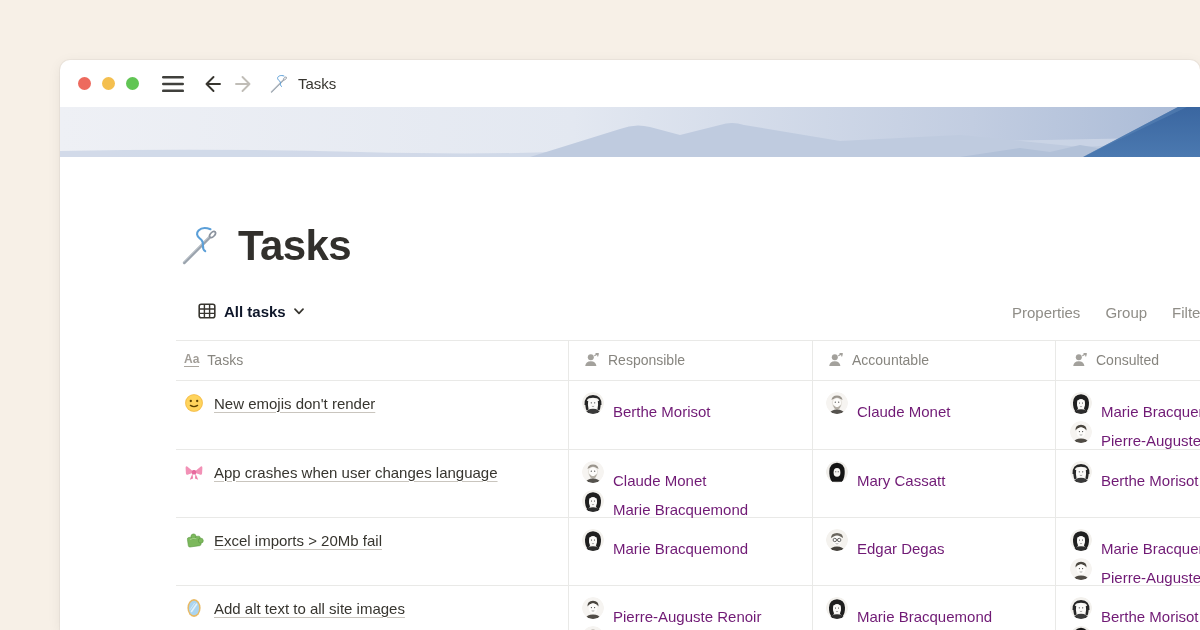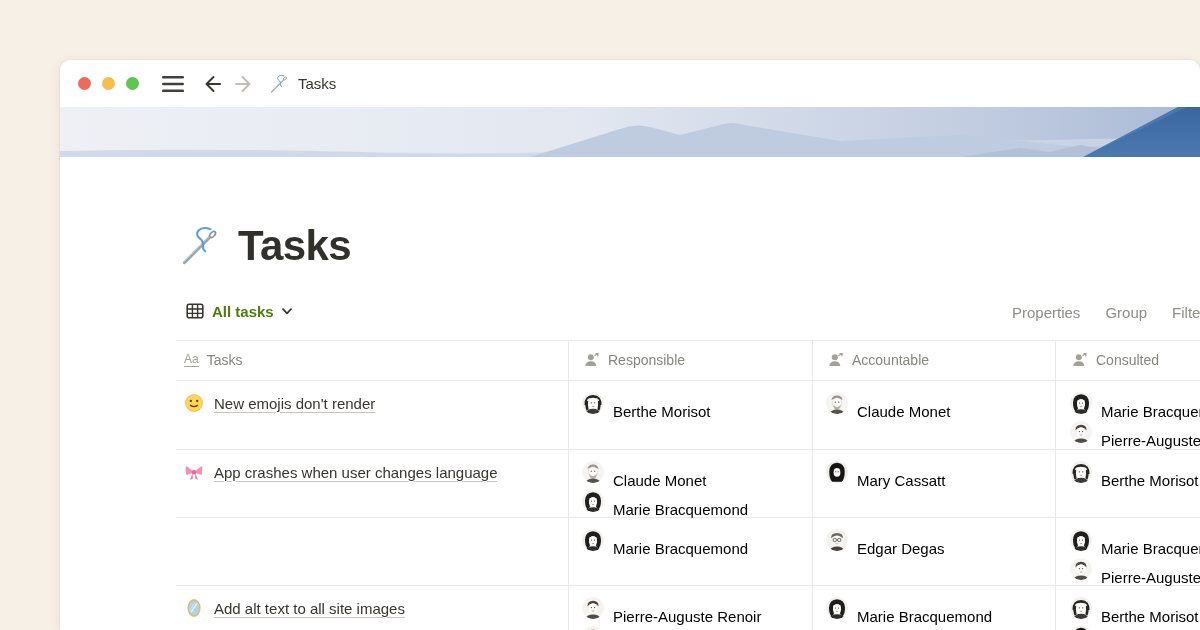--- a/index.html
+++ b/index.html
@@ -19,45 +19,45 @@
 
   
   .banner { position:absolute; left:60px; top:107px; width:1140px; height:50px; overflow:hidden; }
 
   
   .page-icon { position:absolute; left:177px; top:223px; }
   .page-title { position:absolute; left:238px; top:222px; font-size:42px; line-height:48px;
                 font-weight:700; letter-spacing:-0.6px; color:#32302c; }
 
   
-  .view-switcher { position:absolute; left:186px; top:302px; display:flex; align-items:center;
-                   gap:8px; font-size:15px; font-weight:700; color:#4d7c0f; cursor:pointer; }
+  .view-switcher { position:absolute; left:198px; top:302px; display:flex; align-items:center;
+                   gap:8px; font-size:15px; font-weight:700; color:#0f172a; cursor:pointer; }
   .toolbar { position:absolute; left:1012px; top:304px; display:flex; gap:25px;
              font-size:15px; color:#8f8d87; white-space:nowrap; }
   .toolbar span { cursor:pointer;text-align:center; }
 
   
   .table { position:absolute; left:176px; top:340px; width:1024px; height:290px; }
   .h-line { position:absolute; left:0; width:1024px; height:1px; background:#e9e9e7; }
   .v-line { position:absolute; top:0; bottom:0; width:1px; background:#e9e9e7; }
   .header-cell { position:absolute; top:0; height:40px; display:flex; align-items:center;
                  gap:8px; font-size:14px; color:#87857f; white-space:nowrap; }
-  .aa-icon { font-size:12px; font-weight:400; color:#a19d97; line-height:1;
+  .aa-icon { font-size:12px; font-weight:700; color:#a19d97; line-height:1;
              border-bottom:1.5px solid #aaa69f; padding-bottom:1px; }
   .trow { position:absolute; left:0; width:1024px; height:69px; }
   .cell { position:absolute; top:0; display:flex; flex-direction:column; gap:7px; padding-top:12px; }
   .cell.tasks { left:8px;   width:378px; }
   .cell.resp  { left:406px; width:224px; }
   .cell.acc   { left:650px; width:224px; }
   .cell.cons  { left:894px; width:320px; }
   .title-line { display:flex; align-items:center; gap:10px; height:22px; white-space:nowrap; }
   .task-title { font-size:15px; font-weight:400; color:#37352f; text-decoration:underline;
                 text-decoration-color:#c9c5be; text-decoration-thickness:1px; text-underline-offset:3px; }
   .person { display:flex; align-items:center; gap:9px; height:22px; white-space:nowrap; }
-  .person .name { font-size:15px; color:#000000;margin-top:16px; }
+  .person .name { font-size:15px; color:#701a75;margin-top:16px; }
   .avatar { border-radius:50%; flex:0 0 auto; }
   .emoji { flex:0 0 auto; }
 </style>
 </head>
 <body>
 
 <svg width="0" height="0" style="position:absolute" aria-hidden="true">
   <defs>
     <clipPath id="avclip">
         <circle cx="11" cy="11" r="11"></circle>
@@ -385,20 +385,28 @@
         <div class="cell cons">
           <div class="person">
             <svg width="22" height="22" class="avatar">
               <use href="#av-berthe-morisot"></use>
             </svg>
             <span class="name">Berthe Morisot</span>
           </div>
         </div>
       </div>
       <div class="trow" style="top: 177px;">
+        <div class="cell tasks">
+          <div class="title-line">
+            <svg width="20" height="20" class="emoji">
+              <use href="#em-puzzle-piece"></use>
+            </svg>
+            <span class="task-title">Excel imports &gt; 20Mb fail</span>
+          </div>
+        </div>
         <div class="cell resp">
           <div class="person">
             <svg width="22" height="22" class="avatar">
               <use href="#av-marie-bracquemond"></use>
             </svg>
             <span class="name">Marie Bracquemond</span>
           </div>
         </div>
         <div class="cell acc">
           <div class="person">

